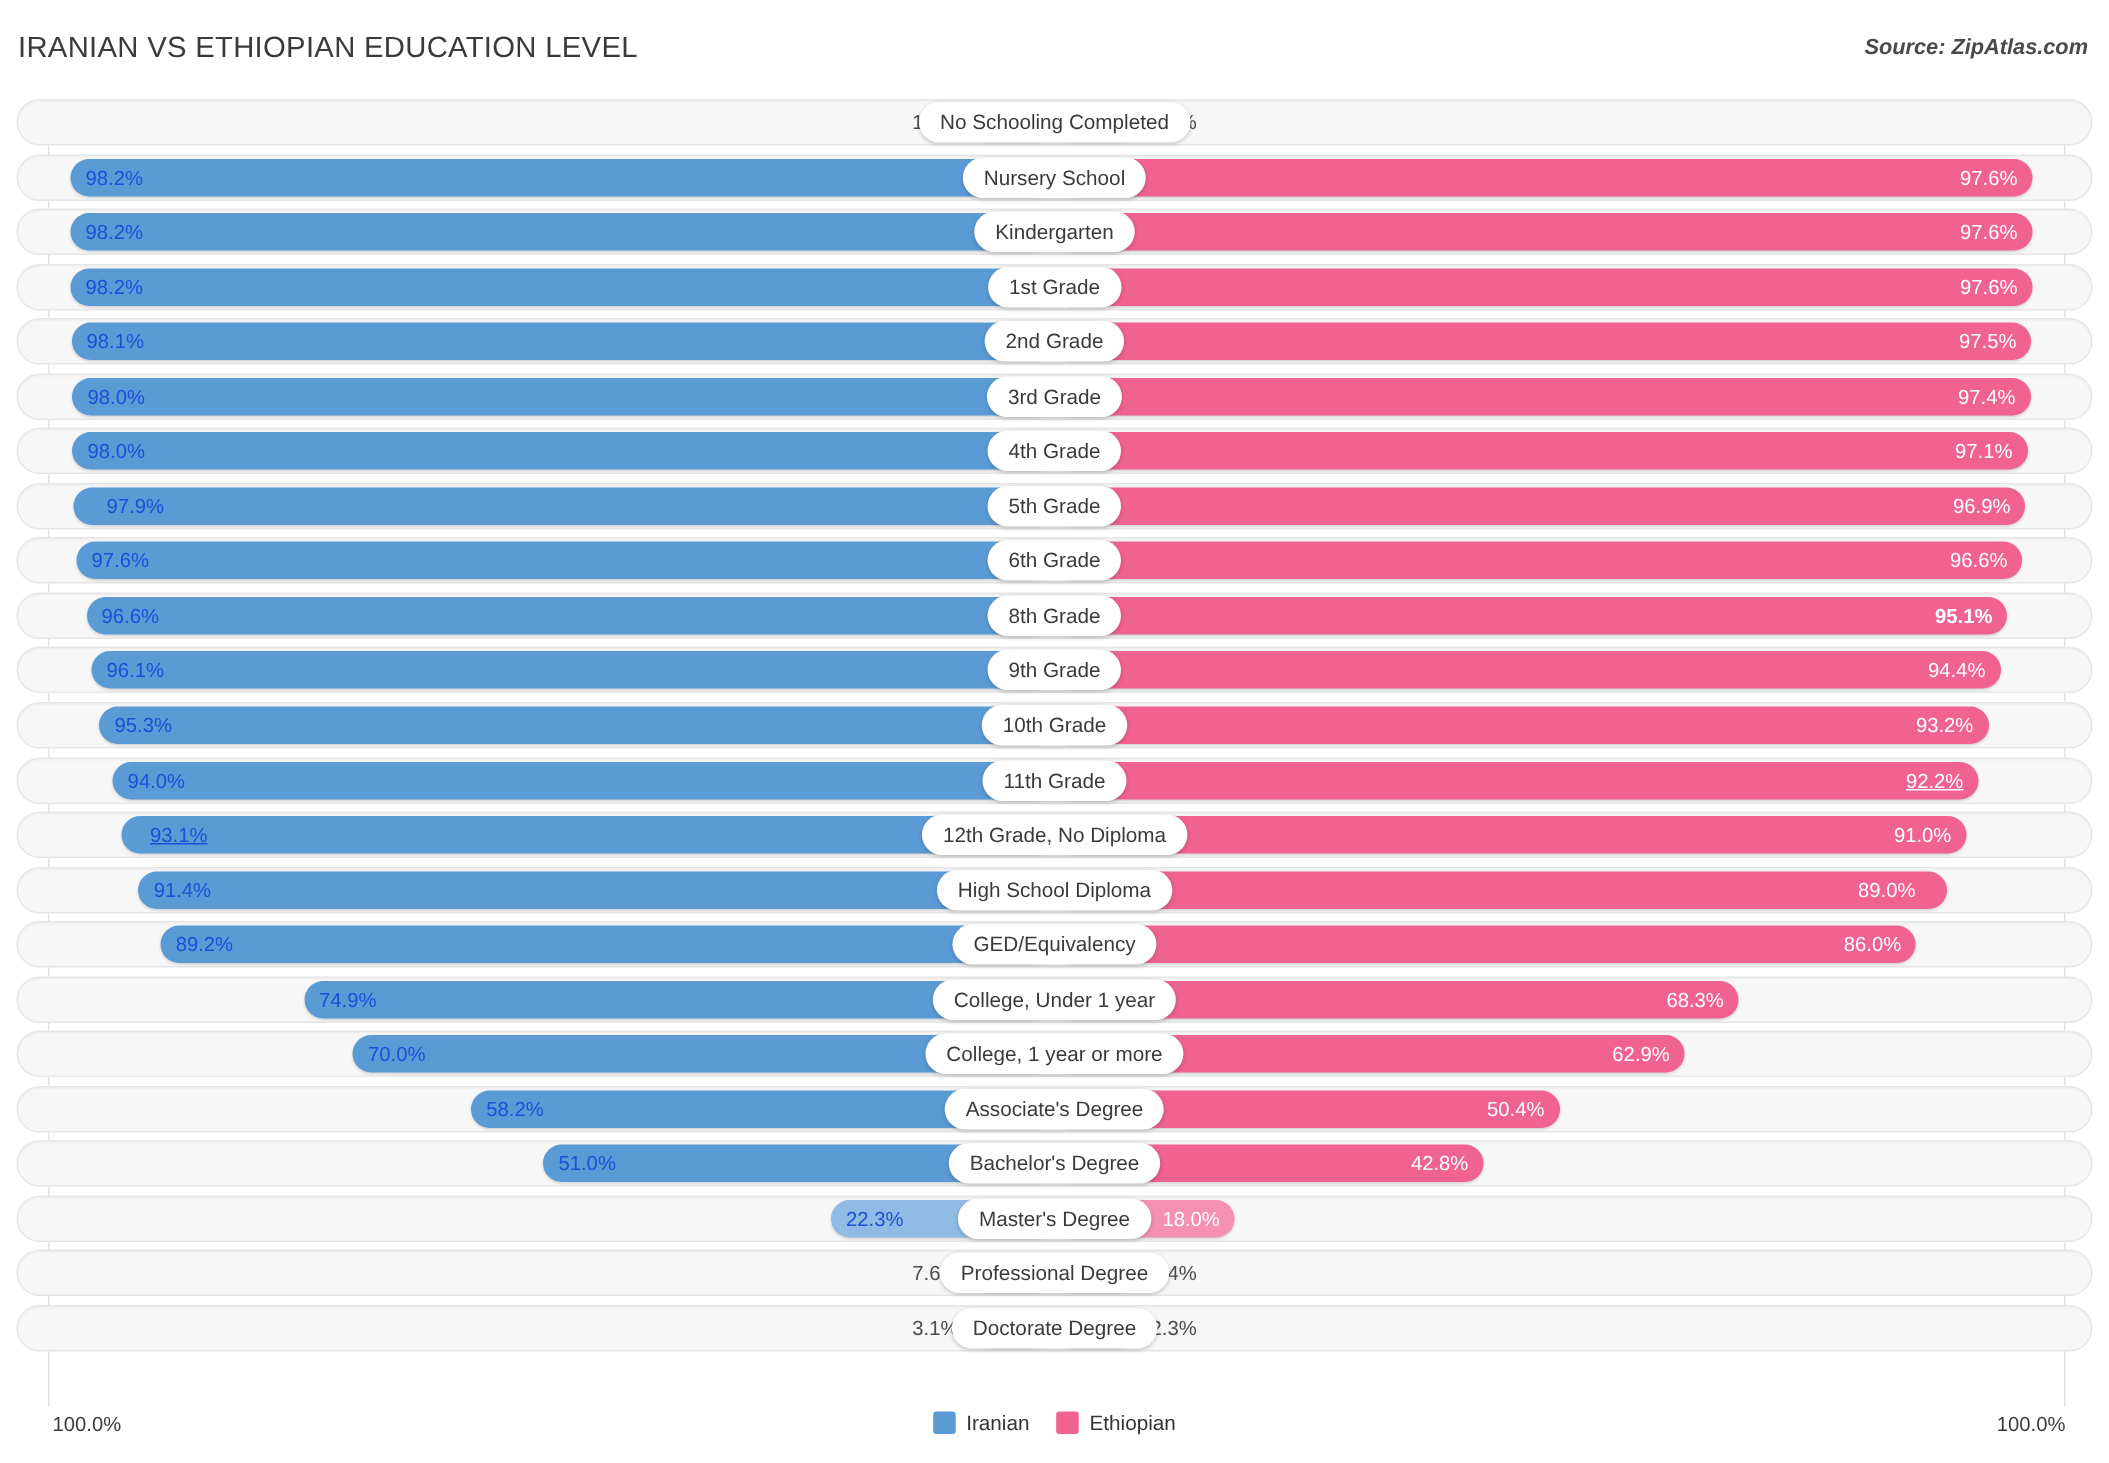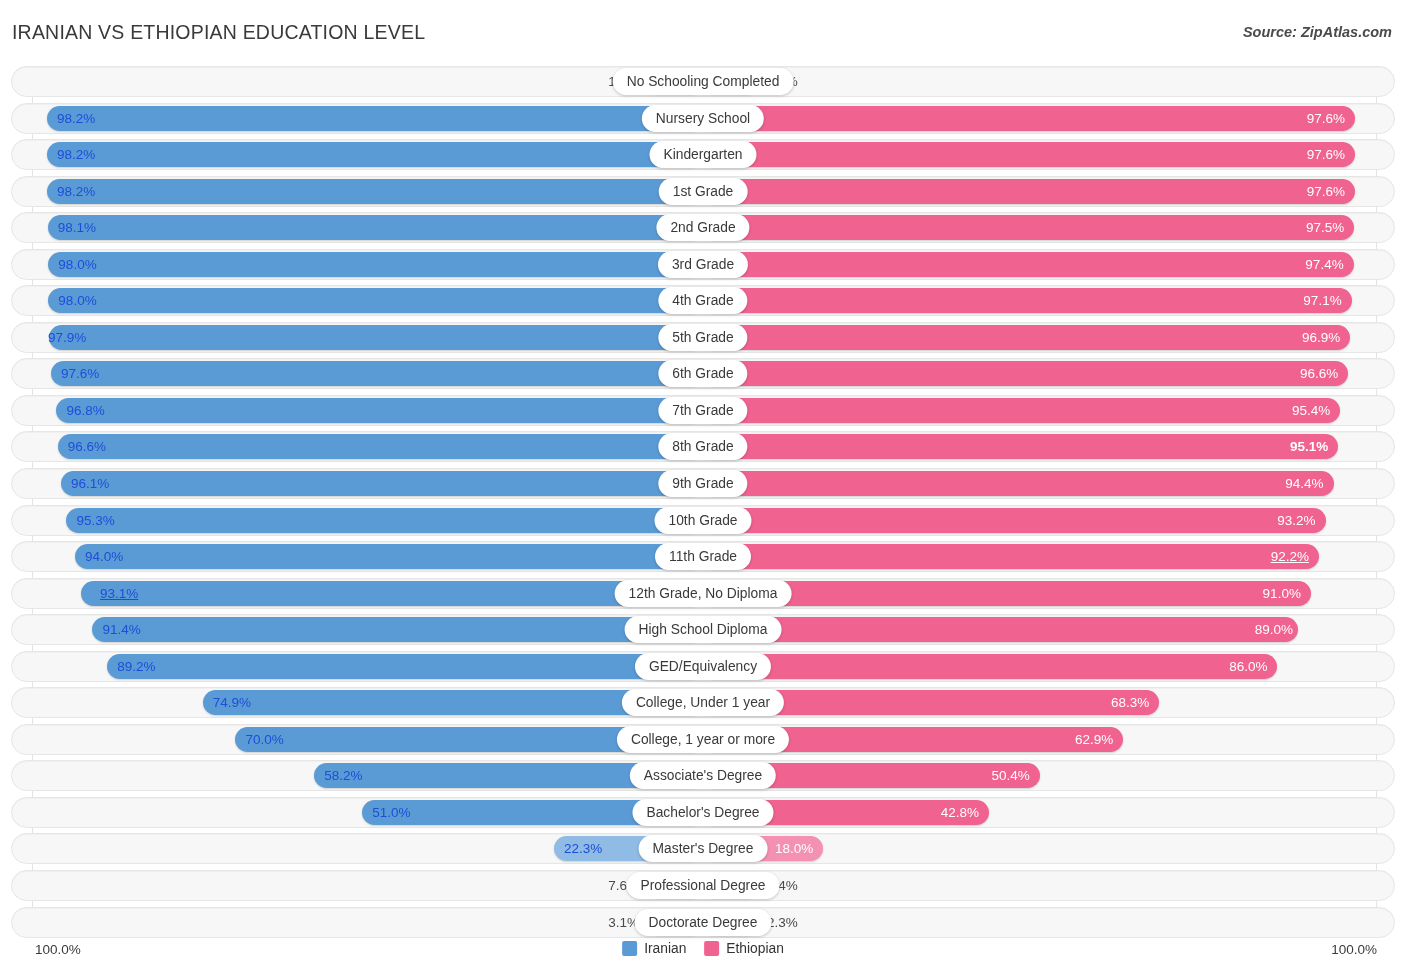--- a/index.html
+++ b/index.html
@@ -180,43 +180,35 @@
           <div class="track"></div>
           <div class="bar bar-l" style="width: 654.64px; background: rgb(91, 155, 213);"></div>
           <div class="val val-in-l" style="left: 47.36px; right: auto;">98.0%</div>
           <div class="bar bar-r" style="width: 648.628px; background: rgb(240, 98, 143);"></div>
           <div class="val val-in-r" style="right: 53.372px; left: auto;">97.1%</div>
           <div class="pill">4th Grade</div>
         </div>
         <div class="row">
           <div class="track"></div>
           <div class="bar bar-l" style="width: 653.972px; background: rgb(91, 155, 213);"></div>
-          <div class="val val-in-l" style="left: 37px; right: auto;">97.9%</div>
+          <div class="val val-in-l" style="left: 60px; right: auto;">97.9%</div>
           <div class="bar bar-r" style="width: 647.292px; background: rgb(240, 98, 143);"></div>
           <div class="val val-in-r" style="right: 54.708px; left: auto;">96.9%</div>
           <div class="pill">5th Grade</div>
         </div>
         <div class="row">
           <div class="track"></div>
           <div class="bar bar-l" style="width: 651.968px; background: rgb(91, 155, 213);"></div>
           <div class="val val-in-l" style="left: 50.032px; right: auto;">97.6%</div>
           <div class="bar bar-r" style="width: 645.288px; background: rgb(240, 98, 143);"></div>
           <div class="val val-in-r" style="right: 56.712px; left: auto;">96.6%</div>
           <div class="pill">6th Grade</div>
         </div>
         <div class="row">
           <div class="track"></div>
-          <div class="bar bar-l" style="width: 646.624px; background: rgb(91, 155, 213);"></div>
-          <div class="val val-in-l" style="left: 55.376px; right: auto;">96.8%</div>
-          <div class="bar bar-r" style="width: 637.272px; background: rgb(240, 98, 143);"></div>
-          <div class="val val-in-r" style="right: 64.728px; left: auto;">95.4%</div>
-          <div class="pill">7th Grade</div>
-        </div>
-        <div class="row">
-          <div class="track"></div>
           <div class="bar bar-l" style="width: 645.288px; background: rgb(91, 155, 213);"></div>
           <div class="val val-in-l" style="left: 56.712px; right: auto;">96.6%</div>
           <div class="bar bar-r" style="width: 635.268px; background: rgb(240, 98, 143);"></div>
           <div class="val val-in-r" style="right: 66.732px; left: auto; font-weight: bold;">95.1%</div>
           <div class="pill">8th Grade</div>
         </div>
         <div class="row">
           <div class="track"></div>
           <div class="bar bar-l" style="width: 641.948px; background: rgb(91, 155, 213);"></div>
           <div class="val val-in-l" style="left: 60.052px; right: auto;">96.1%</div>
@@ -246,21 +238,21 @@
           <div class="val val-in-l" style="left: 89px; right: auto; text-decoration: underline;">93.1%</div>
           <div class="bar bar-r" style="width: 607.88px; background: rgb(240, 98, 143);"></div>
           <div class="val val-in-r" style="right: 94.12px; left: auto;">91.0%</div>
           <div class="pill">12th Grade, No Diploma</div>
         </div>
         <div class="row">
           <div class="track"></div>
           <div class="bar bar-l" style="width: 610.552px; background: rgb(91, 155, 213);"></div>
           <div class="val val-in-l" style="left: 91.448px; right: auto;">91.4%</div>
           <div class="bar bar-r" style="width: 594.52px; background: rgb(240, 98, 143);"></div>
-          <div class="val val-in-r" style="right: 102px; left: auto; text-align: center;">89.0%</div>
+          <div class="val val-in-r" style="right: 118px; left: auto; text-align: center;">89.0%</div>
           <div class="pill">High School Diploma</div>
         </div>
         <div class="row">
           <div class="track"></div>
           <div class="bar bar-l" style="width: 595.856px; background: rgb(91, 155, 213);"></div>
           <div class="val val-in-l" style="left: 106.144px; right: auto;">89.2%</div>
           <div class="bar bar-r" style="width: 574.48px; background: rgb(240, 98, 143);"></div>
           <div class="val val-in-r" style="right: 127.52px; left: auto;">86.0%</div>
           <div class="pill">GED/Equivalency</div>
         </div>

